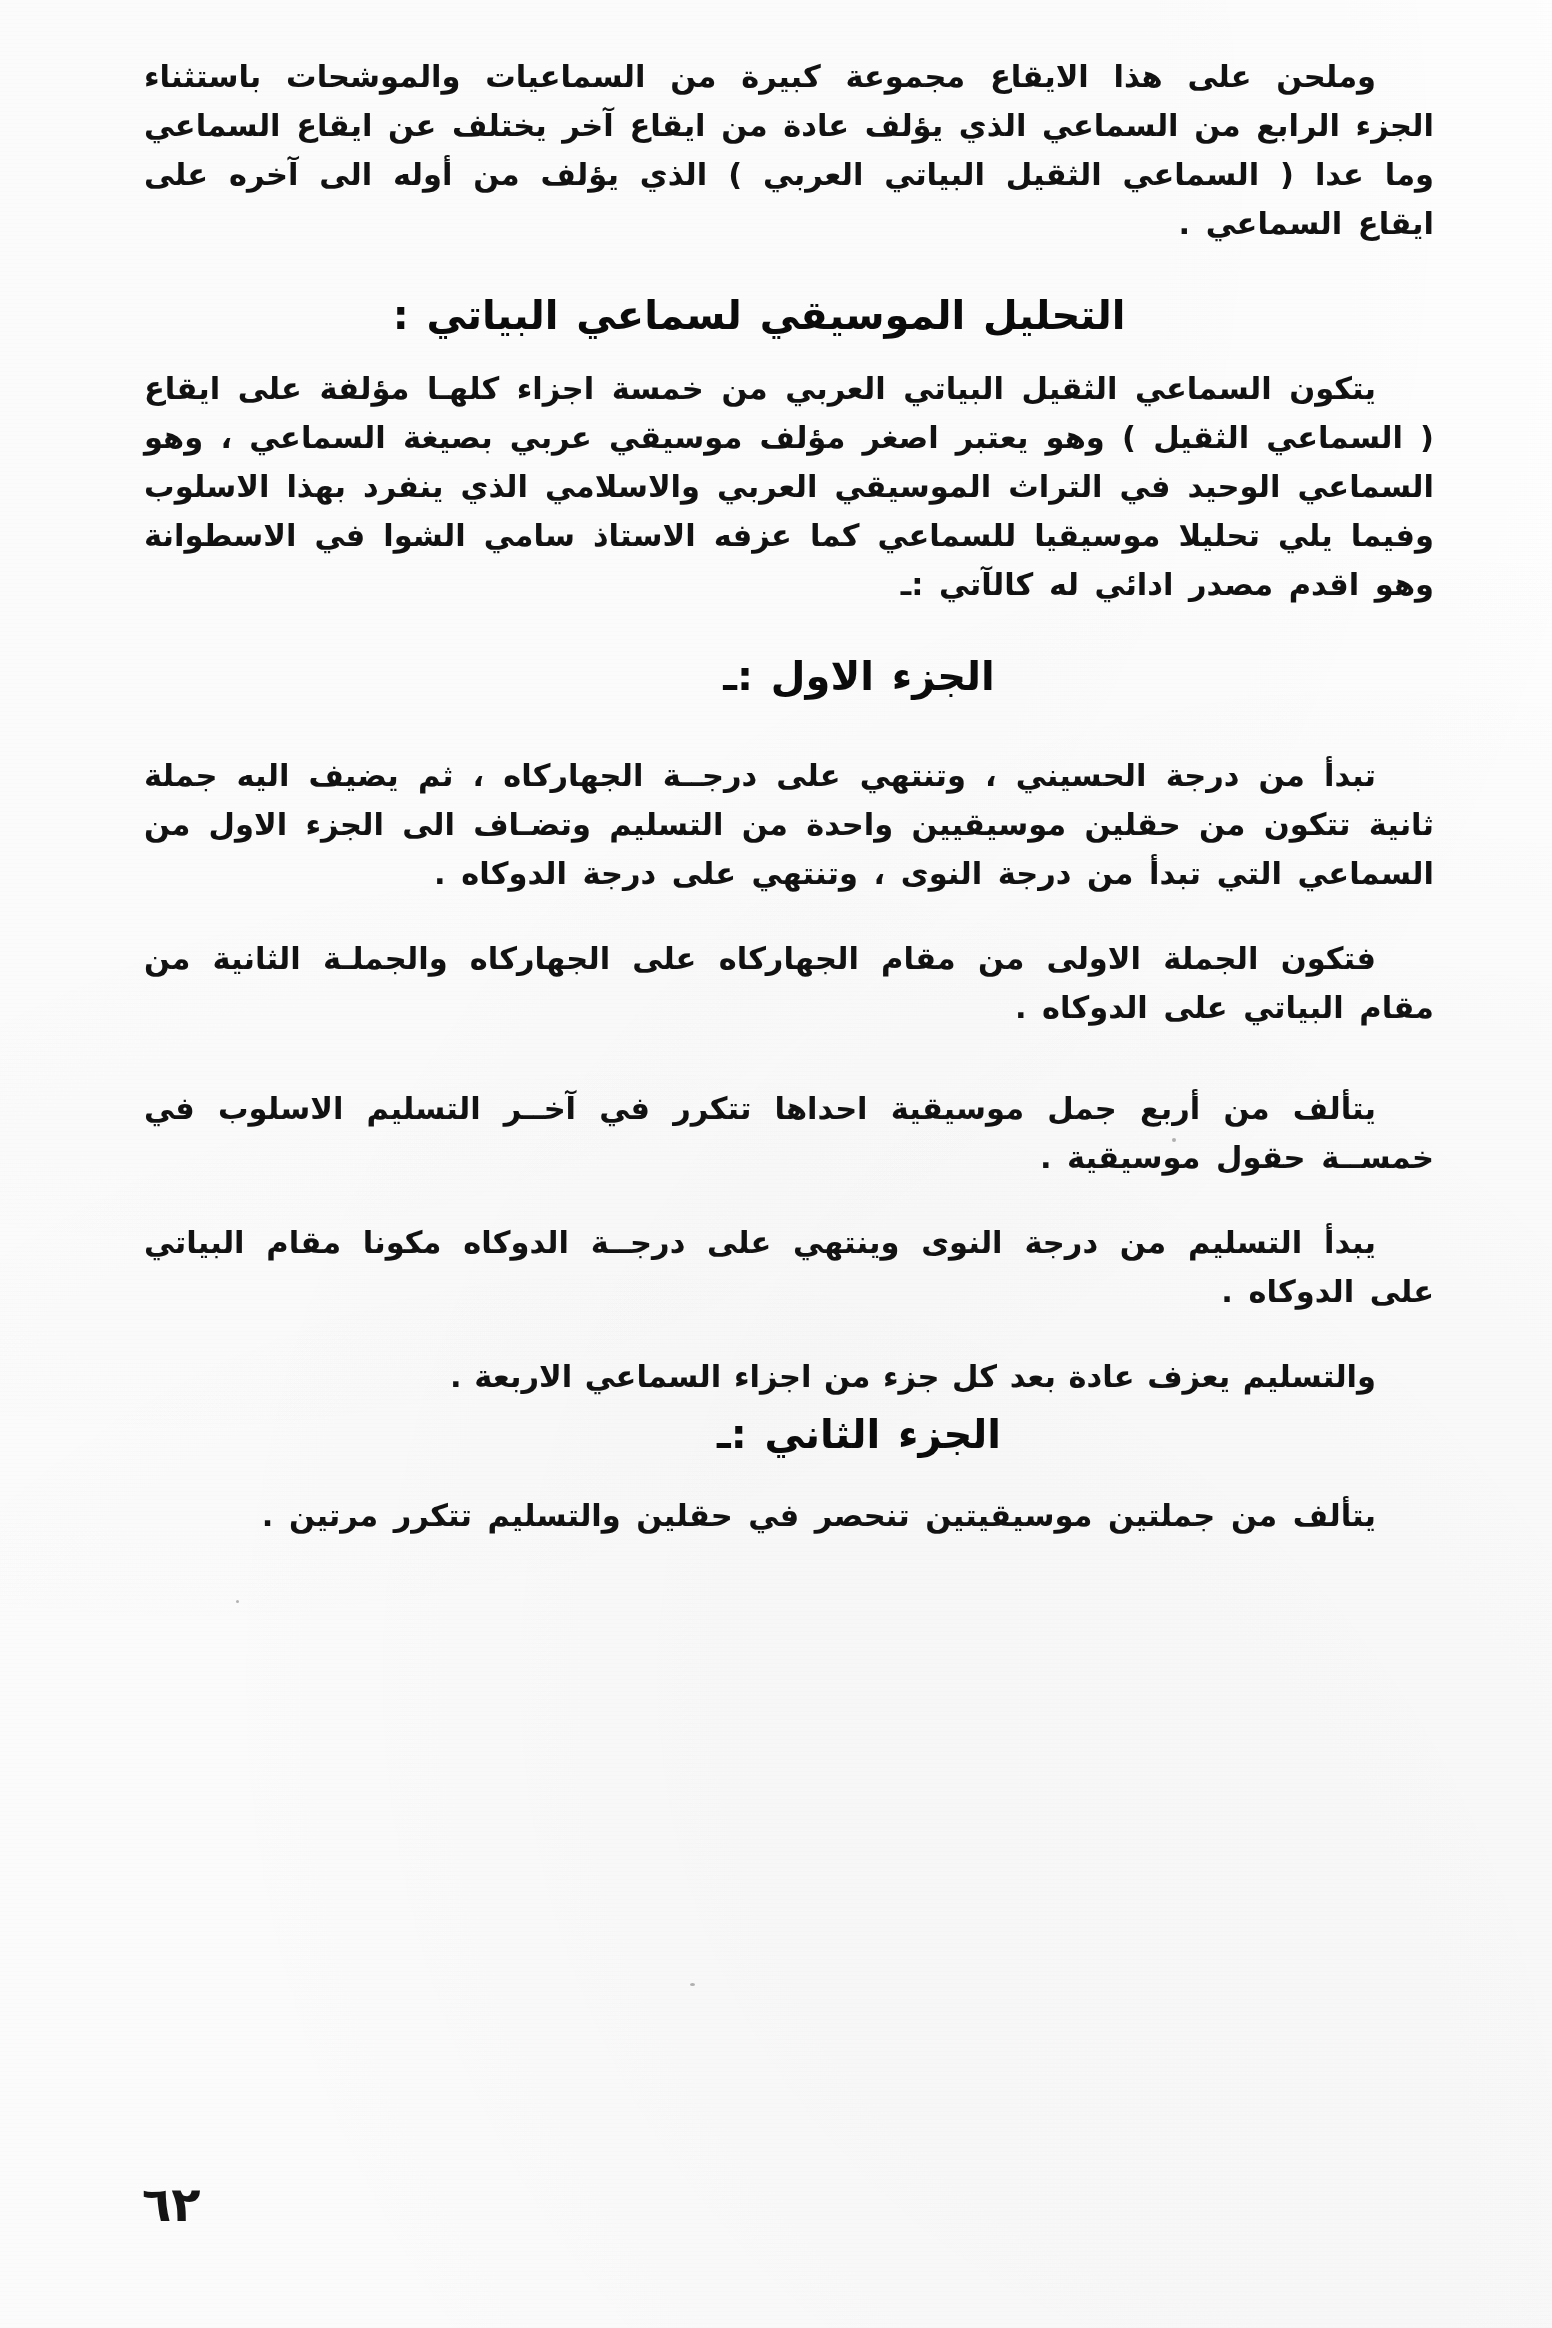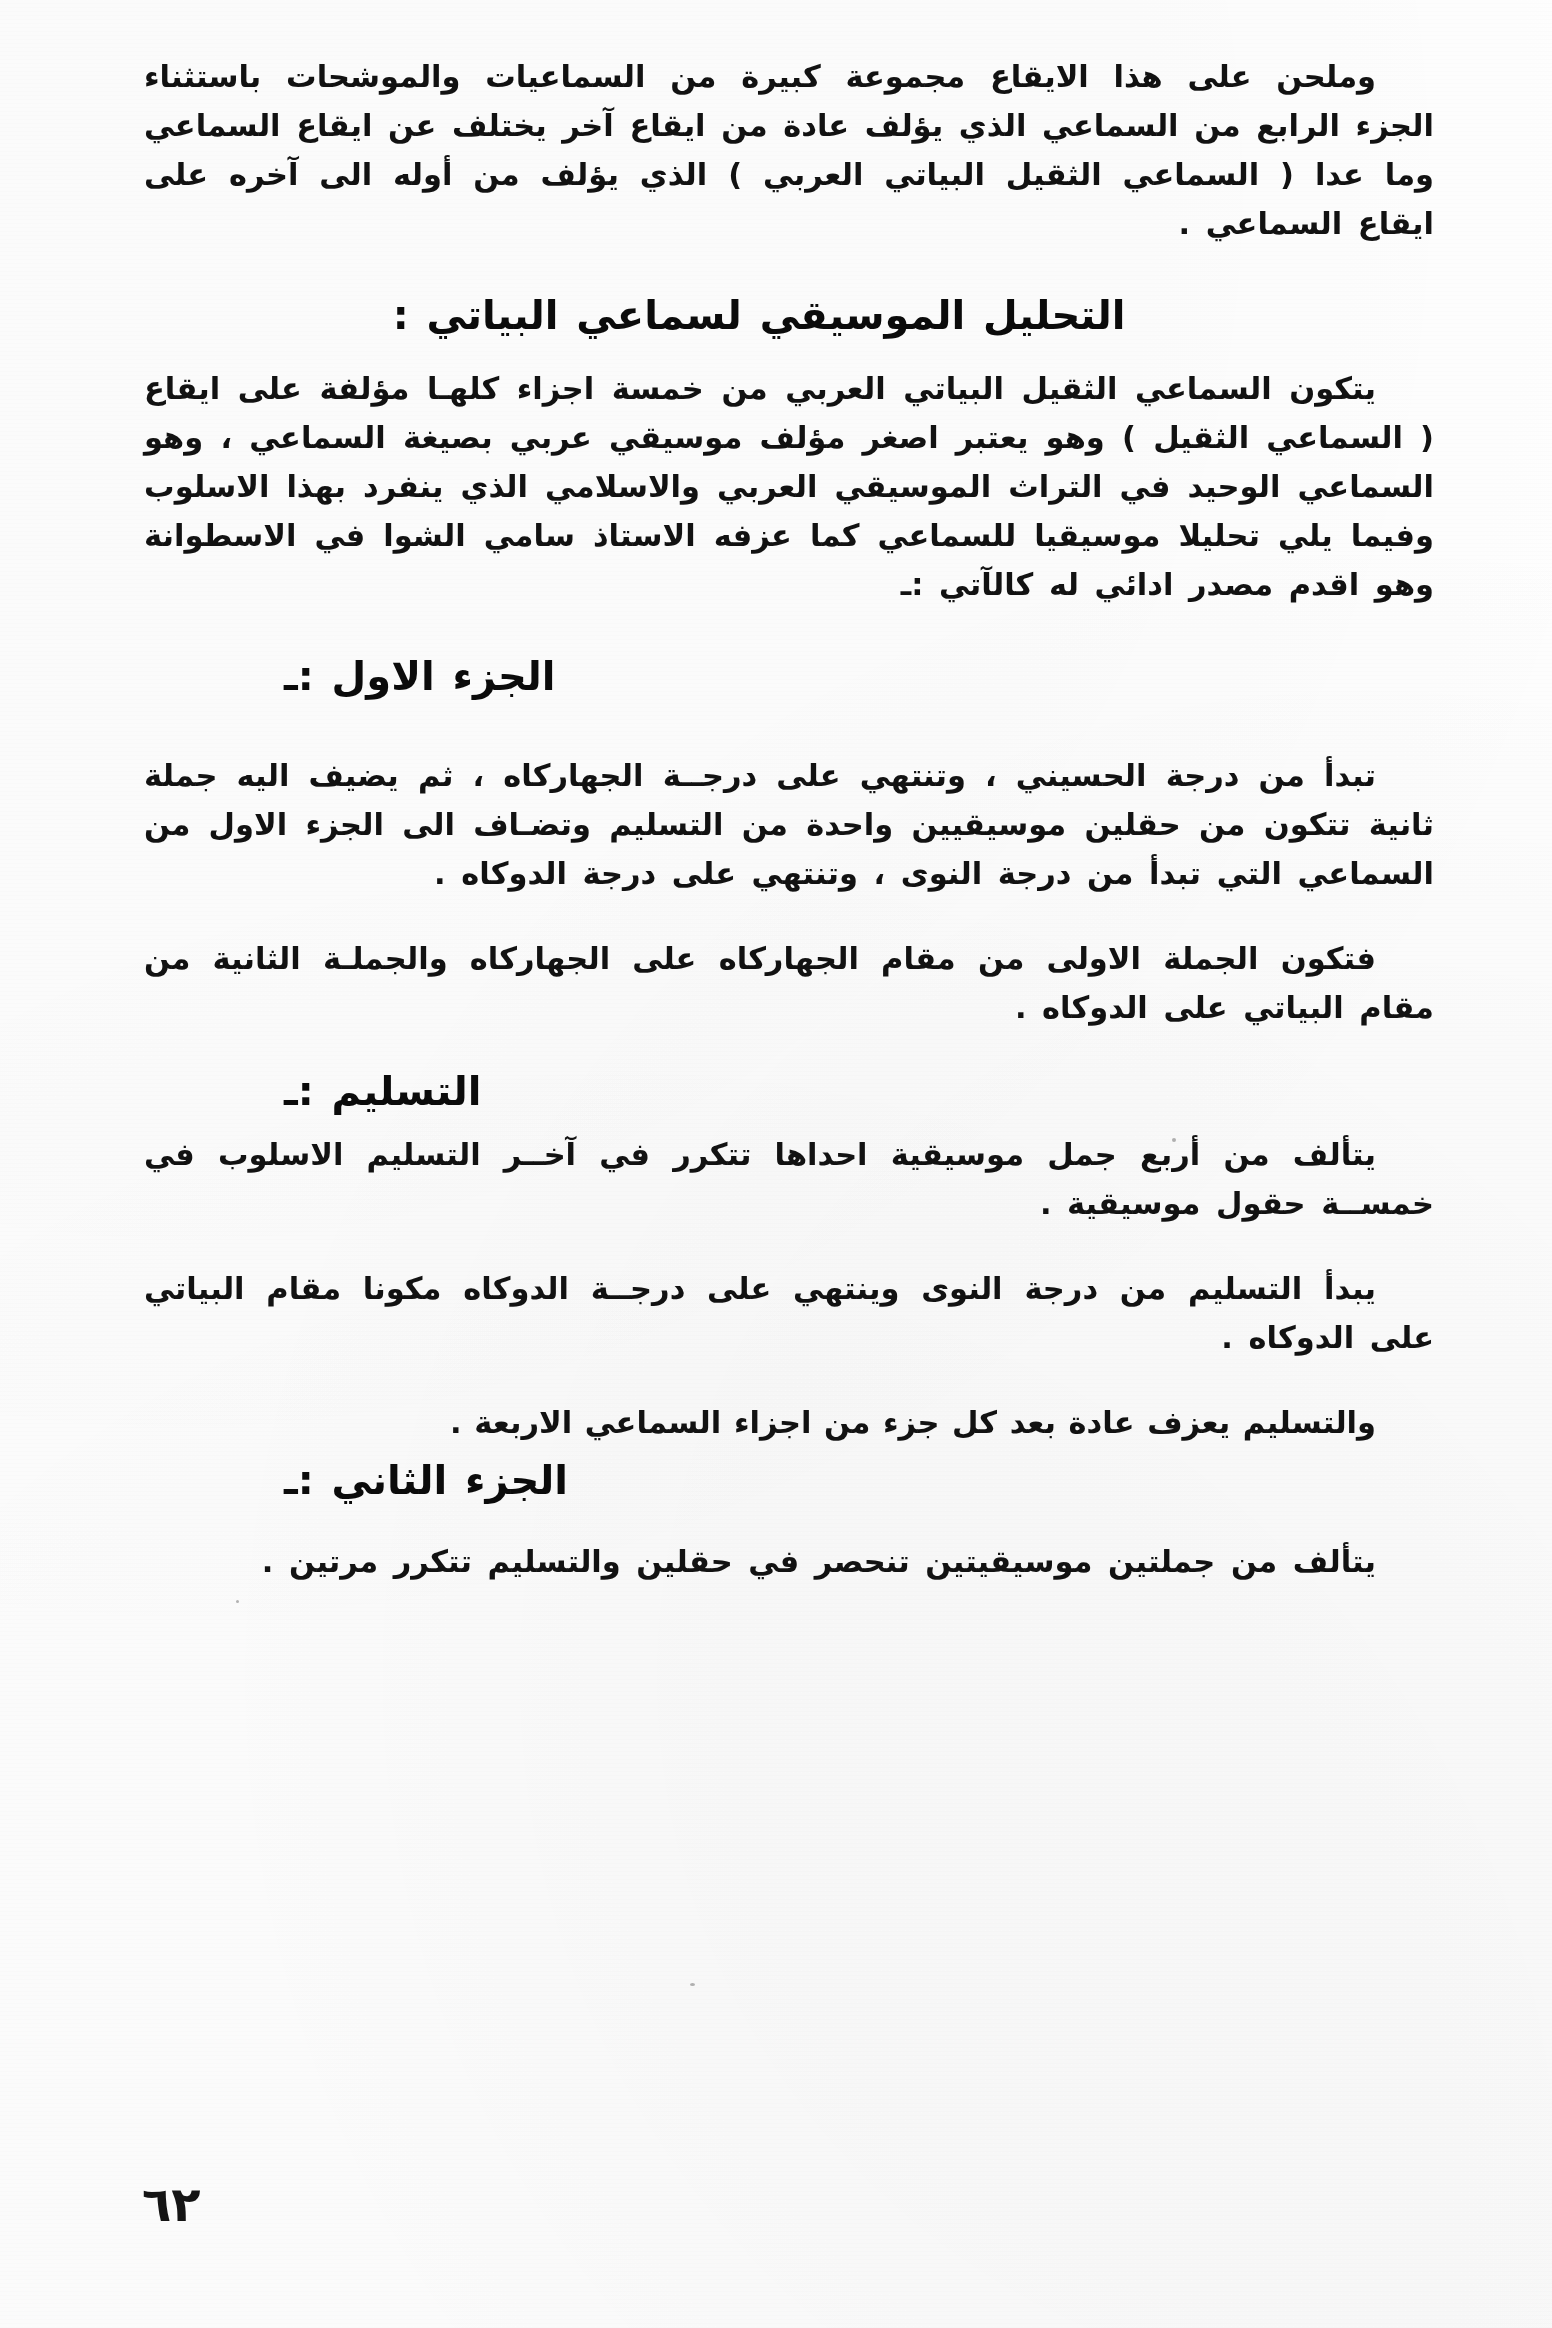--- a/index.html
+++ b/index.html
@@ -64,21 +64,21 @@
     font-size: 40px;
     line-height: 46px;
     font-weight: 800;
     letter-spacing: 0px;
     word-spacing: 4px;
     text-align: right;
     color: #0b0b0b;
   }
 
   .heading.centered-ish {
-    text-align: left;
+    text-align: center;
     padding-left: 140px;
   }
 
   .heading.center-head {
     text-align: center;
     padding-right: 60px;
   }
   .gap-lg { height: 34px; }
   .gap-md { height: 26px; }
   .gap-sm { height: 16px; }
@@ -140,21 +140,20 @@
     <div class="gap-md"></div>
 
     <p class="para indent">تبدأ من درجة الحسيني ، وتنتهي على درجــة الجهاركاه ، ثم يضيف اليه جملة ثانية تتكون من حقلين موسيقيين واحدة من التسليم وتضـاف الى الجزء الاول من السماعي التي تبدأ من درجة النوى ، وتنتهي على درجة الدوكاه .</p>
 
     <div class="gap-md"></div>
 
     <p class="para indent">فتكون الجملة الاولى من مقام الجهاركاه على الجهاركاه والجملـة الثانية من مقام البياتي على الدوكاه .</p>
 
     <div class="gap-md"></div>
 
-    <h2 class="heading centered-ish">التسليم :ـ</h2>
 
     <div class="gap-sm"></div>
 
     <p class="para indent">يتألف من أربع جمل موسيقية احداها تتكرر في آخــر التسليم الاسلوب في خمســة حقول موسيقية .</p>
 
     <div class="gap-md"></div>
 
     <p class="para indent">يبدأ التسليم من درجة النوى وينتهي على درجــة الدوكاه مكونا مقام البياتي على الدوكاه .</p>
 
     <div class="gap-md"></div>

